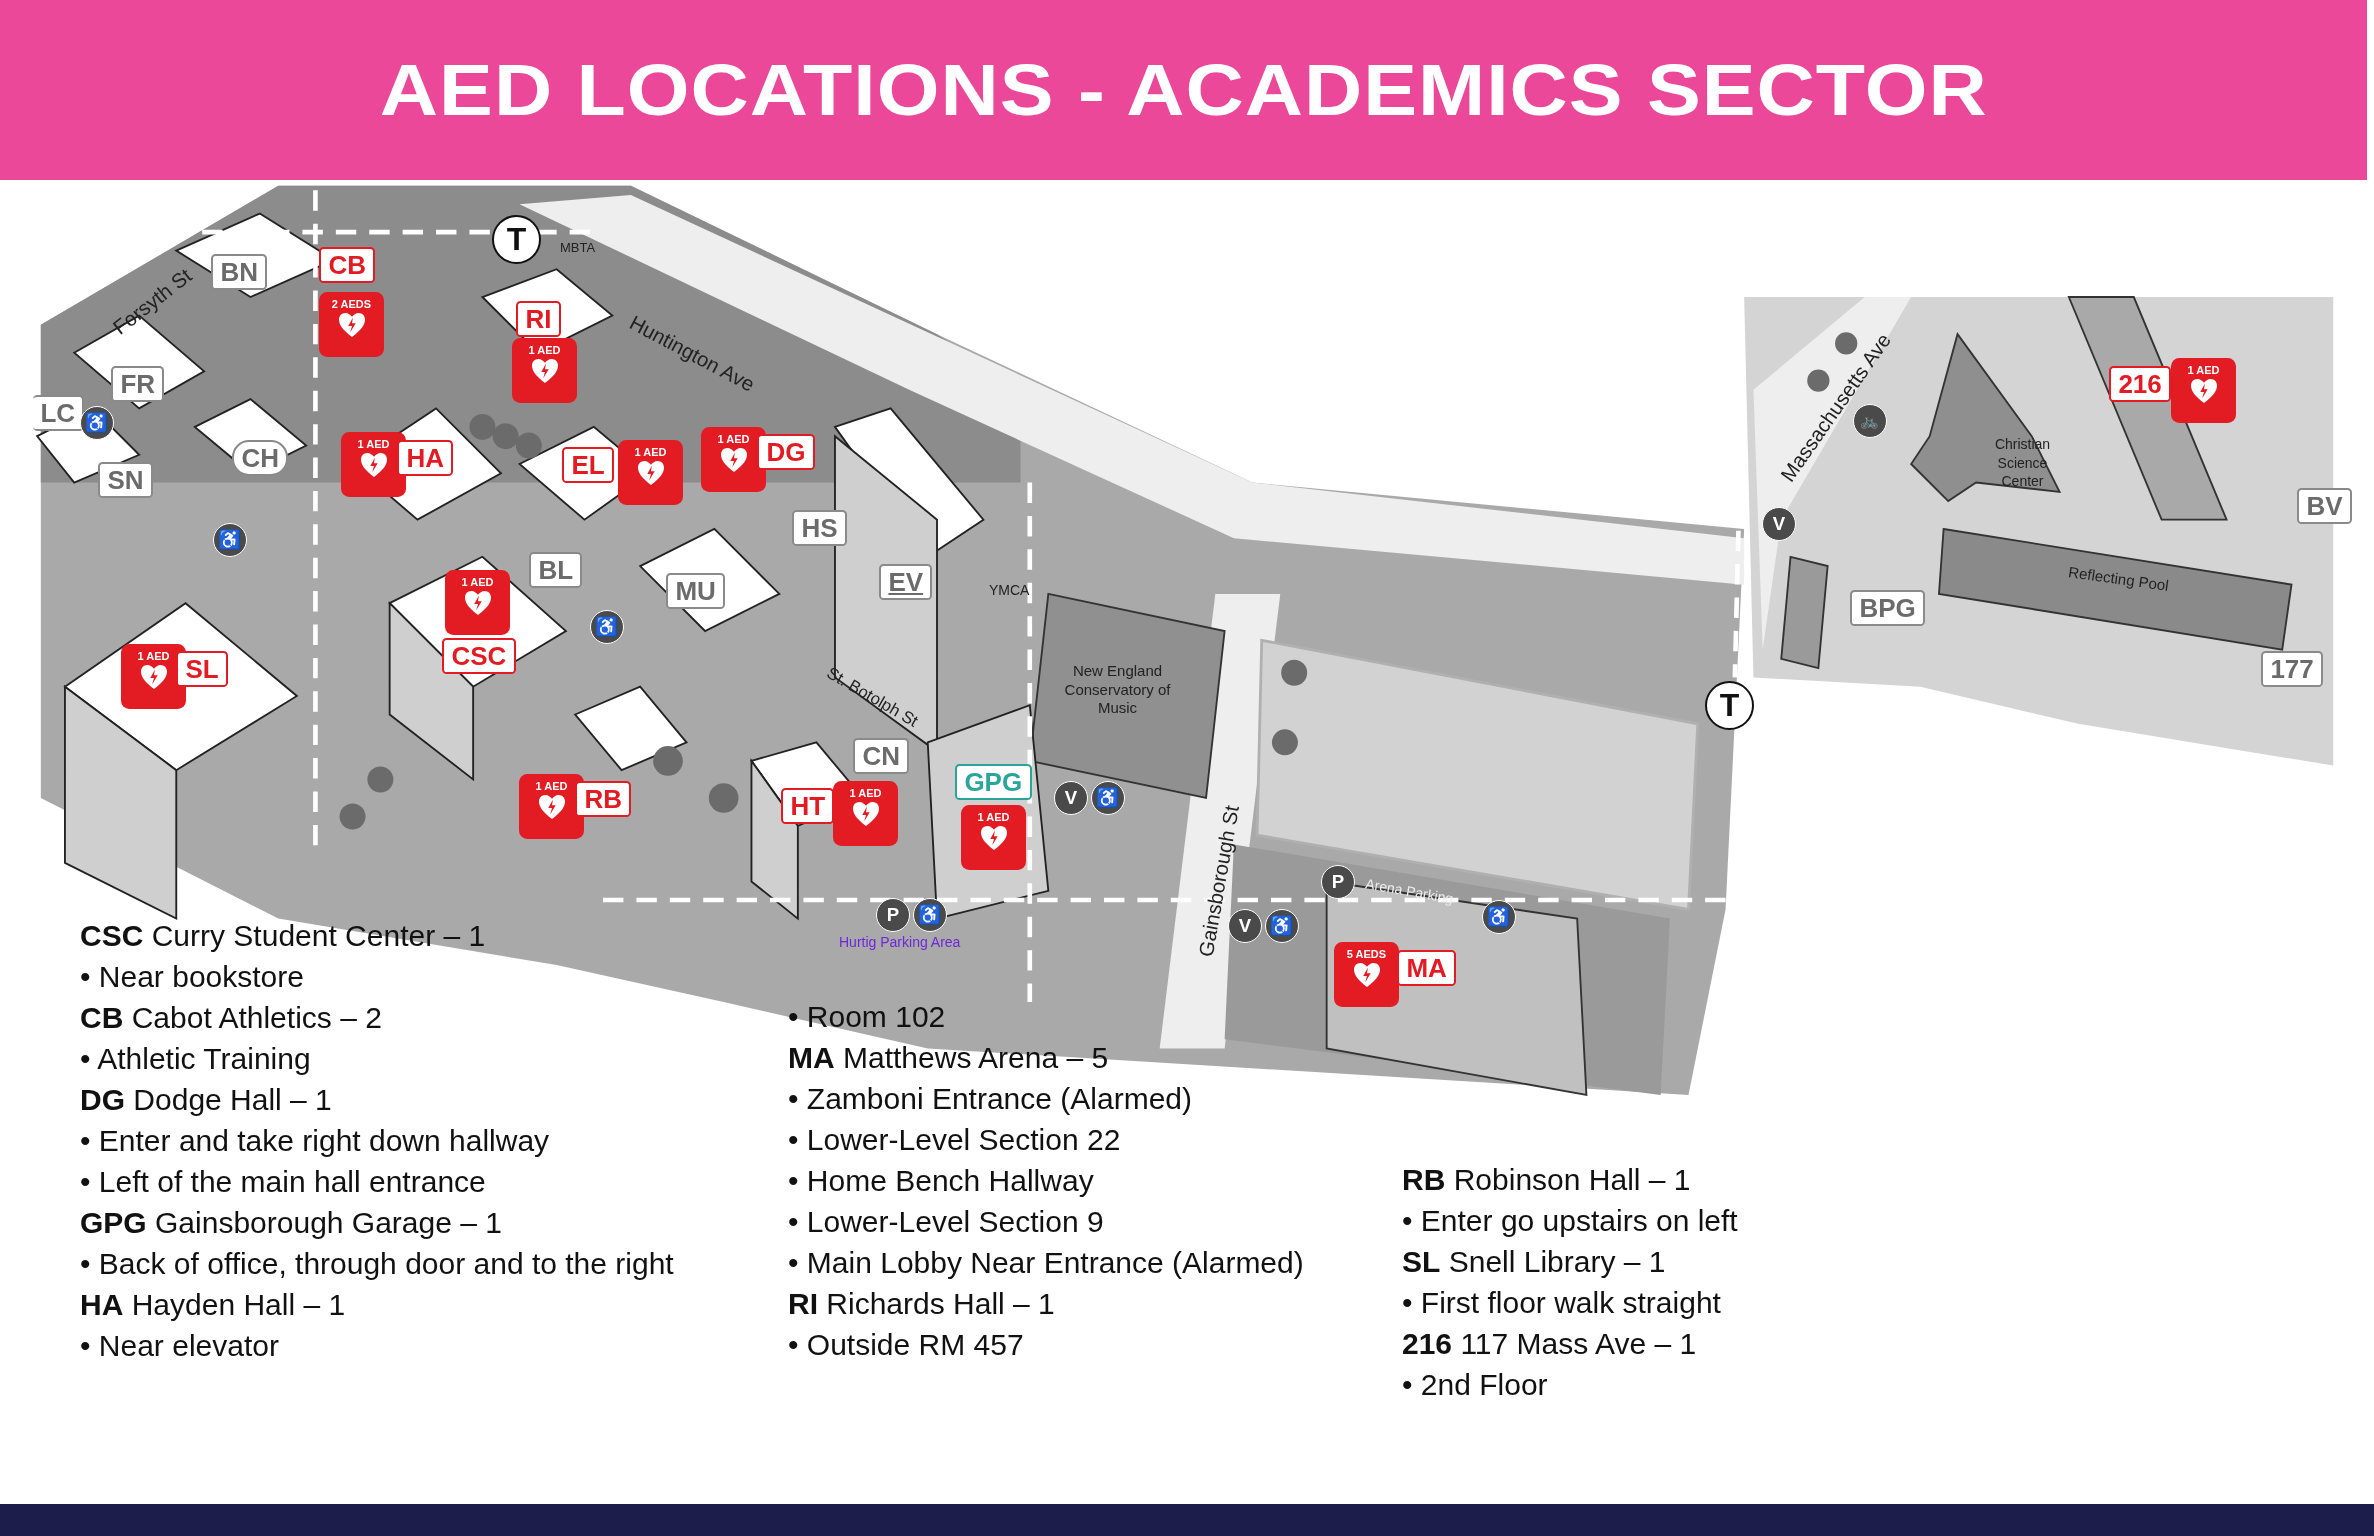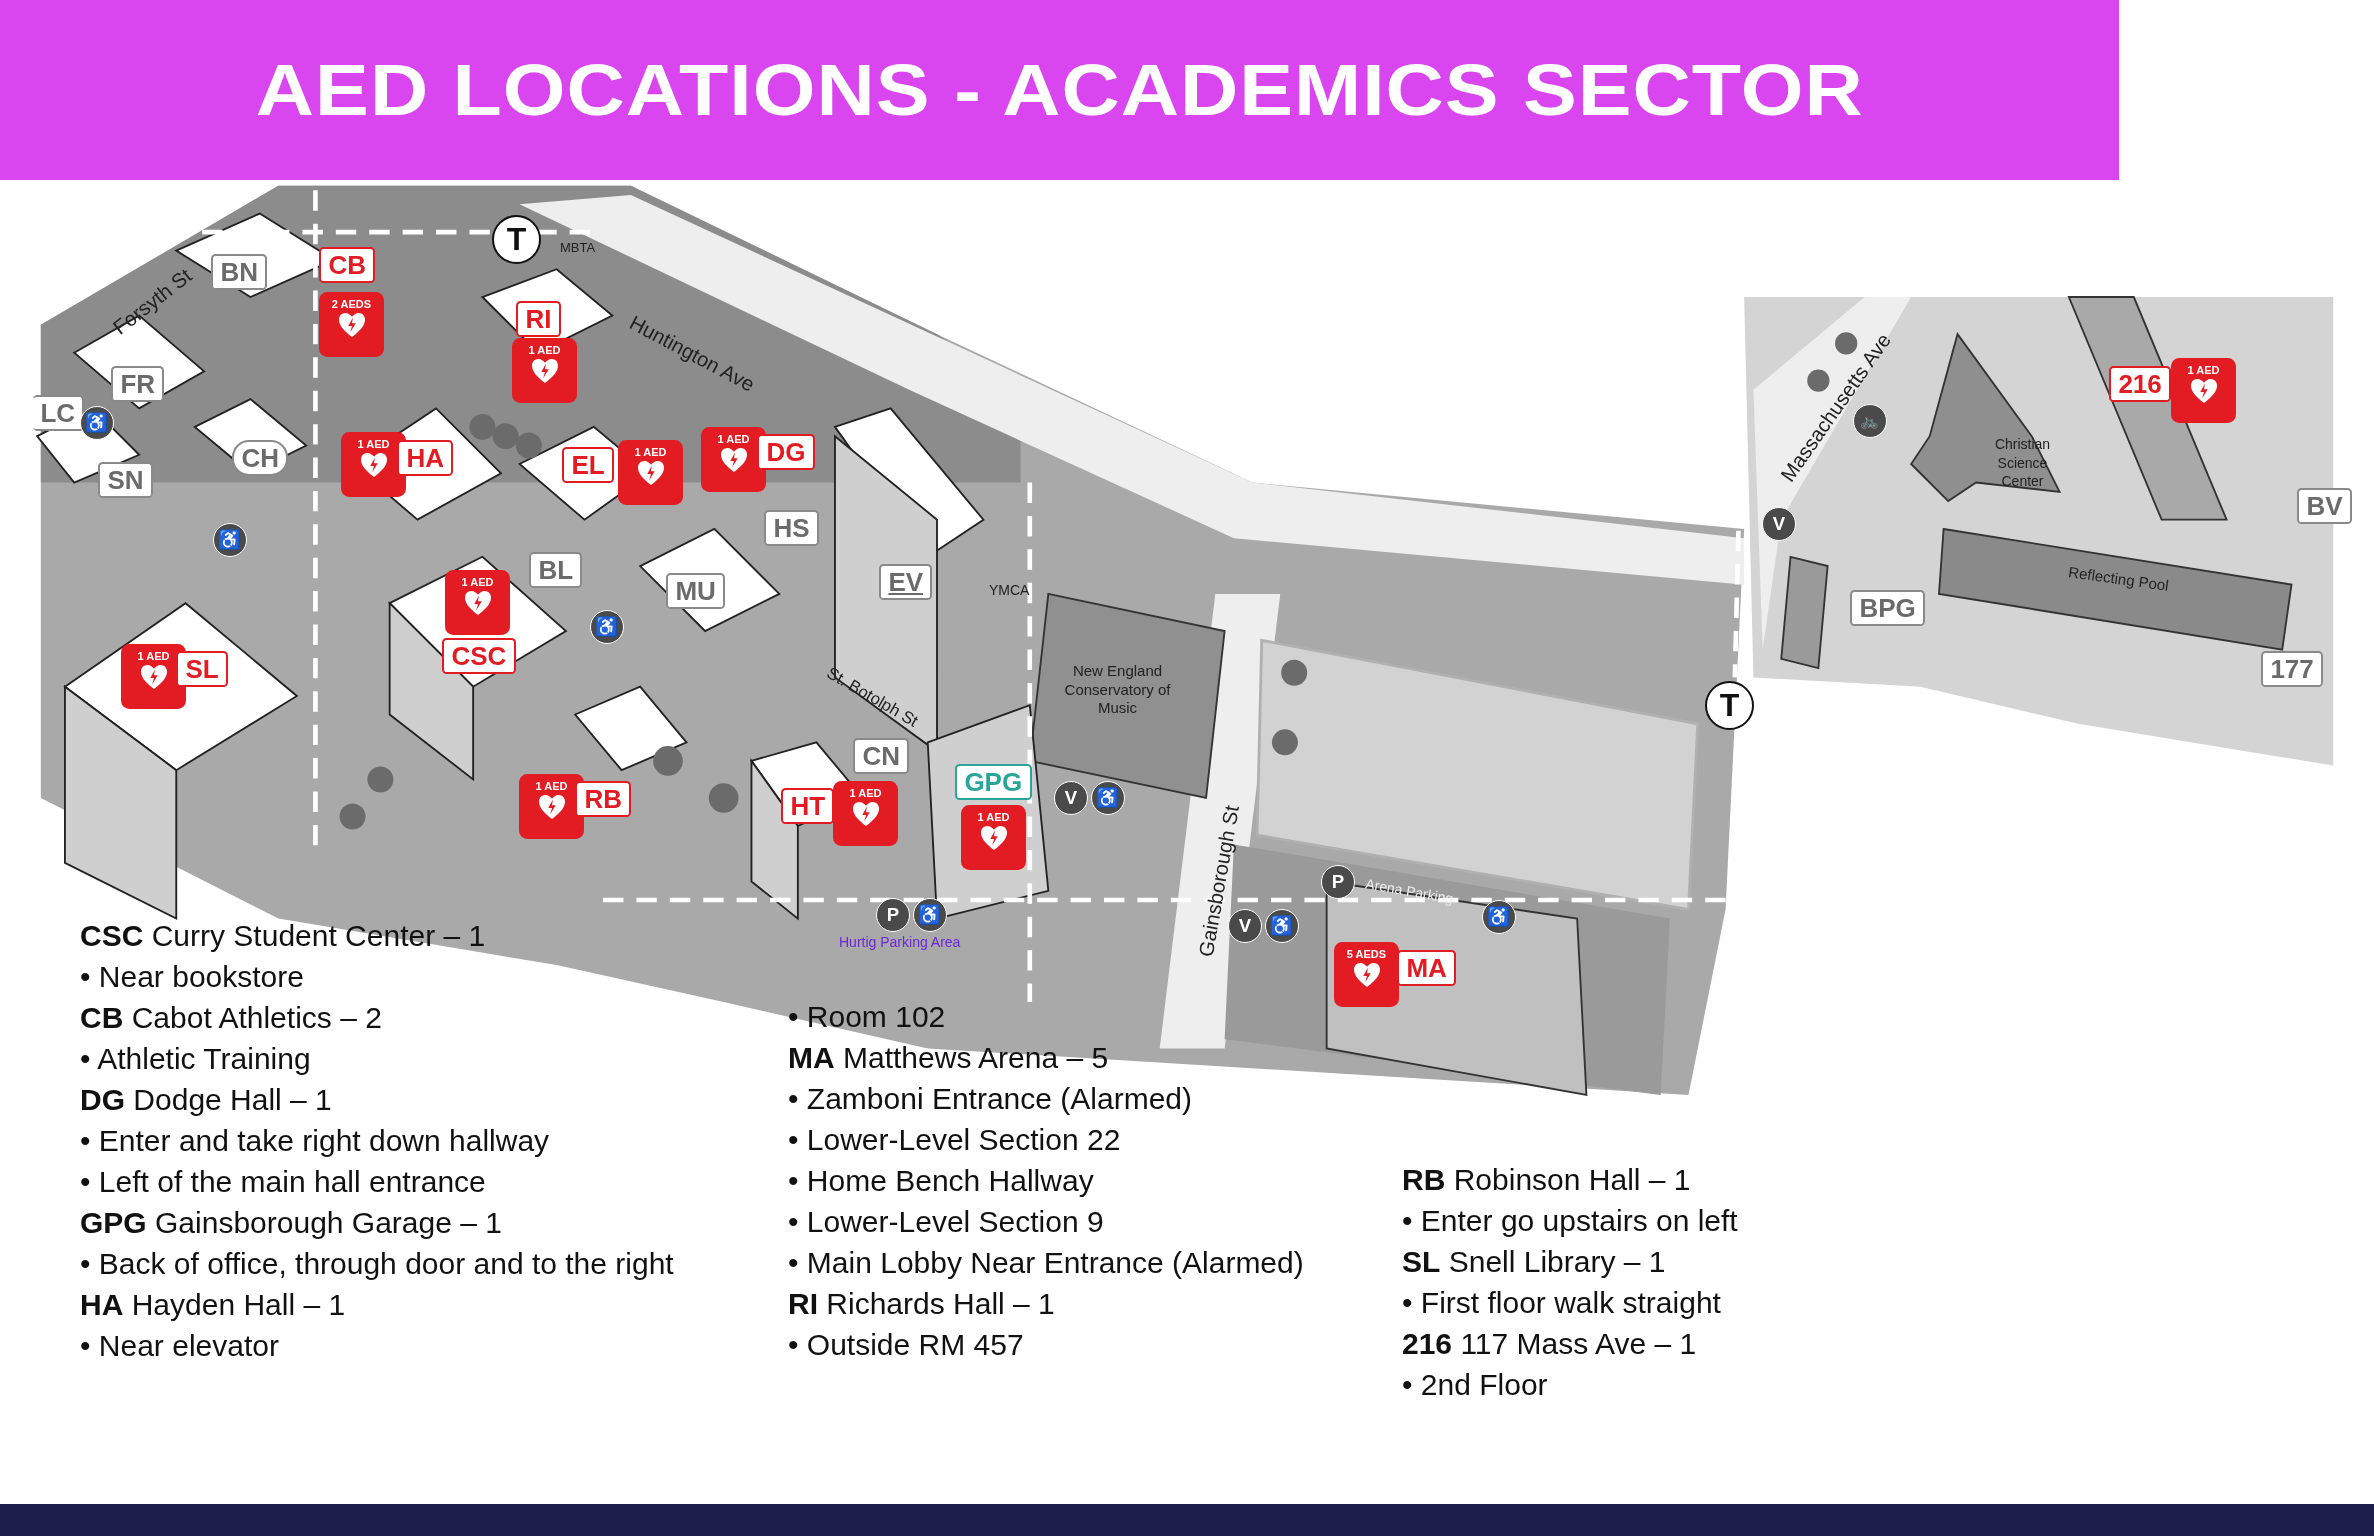--- a/index.html
+++ b/index.html
@@ -1,17 +1,17 @@
 <!DOCTYPE html>
 <html style="font-size:15px"><head>
 <meta charset="utf-8">
 <style>
   html, body { margin:0; padding:0; }
   body { width:2375px; height:1536px; position:relative; overflow:hidden; background:#ffffff; font-family:"Liberation Sans", sans-serif; }
-  .header { position:absolute; left:0; top:0; width:2119px; height:180px; background:#d946ef; display:flex; align-items:center; justify-content:center; }
+  .header { position:absolute; left:0; top:0; width:2367px; height:180px; background:#ec4899; display:flex; align-items:center; justify-content:center; }
   .header h1 { margin:0; color:#ffffff; font-family:"Liberation Sans", sans-serif; font-weight:bold; font-size:72px; letter-spacing:0.9px; transform:scaleX(1.12); }
   .footer { position:absolute; left:0; top:1504px; width:2375px; height:32px; background:#1c1d4a; }
   .map { position:absolute; left:0; top:180px; width:2375px; height:928px; }
   .lbl { position:absolute; background:#fff; border:2.8px solid #8a8a8a; border-radius:4.6px; color:#6b6b6b; font-weight:bold; font-size:26px; padding:1.9px 7.4px; line-height:28px; font-family:"Liberation Sans", sans-serif; }
   .lbl.red { border-color:#e31b23; color:#e31b23; }
   .lbl.teal { border-color:#2aa59a; color:#2aa59a; }
   .aed { position:absolute; width:65px; height:65px; background:#e31b23; border-radius:8.3px; color:#fff; text-align:center; font-weight:bold; font-size:11px; line-height:13px; padding-top:5.6px; box-sizing:border-box; }
   .aed svg { display:block; margin:1.9px auto 0; }
   .road-text { position:absolute; font-size:20.4px; color:#222; white-space:nowrap; transform-origin:left center; }
   .poi { position:absolute; font-size:15px; color:#222; text-align:center; line-height:18.6px; }
@@ -114,21 +114,21 @@
   <div class="poi" style="left:1365px;top:702px;color:#eee;font-size:14px;transform:rotate(10deg);">Arena Parking</div>
   <div class="poi" style="left:989px;top:401px;font-size:14px;">YMCA</div>
 
   <div class="lbl" style="left:211px;top:74px;">BN</div>
   <div class="lbl" style="left:111px;top:186px;">FR</div>
   <div class="lbl" style="left:33px;top:215px;border-left:none;">LC</div>
   <div class="lbl" style="left:98px;top:282px;">SN</div>
   <div class="lbl" style="left:232px;top:260px;border-radius:17px;">CH</div>
   <div class="lbl" style="left:529px;top:372px;">BL</div>
   <div class="lbl" style="left:666px;top:393px;">MU</div>
-  <div class="lbl" style="left:764px;top:330px;">HS</div>
+  <div class="lbl" style="left:792px;top:330px;">HS</div>
   <div class="lbl" style="left:879px;top:384px;text-decoration:underline;">EV</div>
   <div class="lbl" style="left:853px;top:558px;">CN</div>
   <div class="lbl" style="left:1850px;top:410px;">BPG</div>
   <div class="lbl" style="left:2297px;top:308px;">BV</div>
   <div class="lbl" style="left:2261px;top:471px;">177</div>
 
   <div class="lbl red" style="left:319px;top:67px;">CB</div>
   <div class="aed" style="left:319px;top:112px;"><span>2 AEDS</span><svg width="28" height="26" viewBox="0 0 30 28">
         <path d="M15 27 C5 19 1 14 1 8 C1 4 4 1 8 1 C11 1 13 3 15 5 C17 3 19 1 22 1 C26 1 29 4 29 8 C29 14 25 19 15 27Z" fill="#fff"></path>
         <path d="M16 6 L11 15 L15 15 L13 22 L19 12 L15 12 Z" fill="#e31b23"></path>

